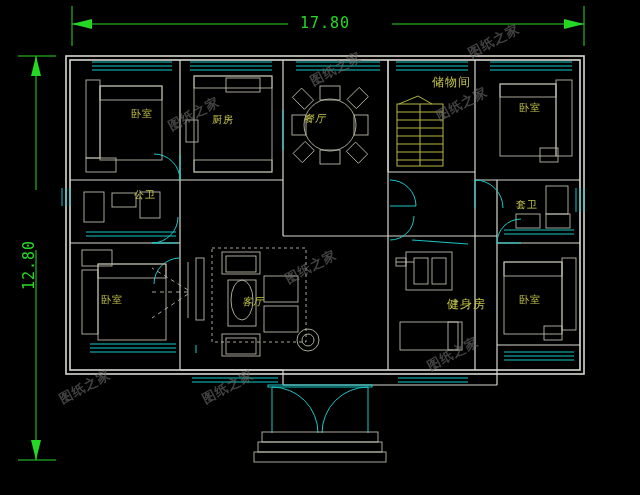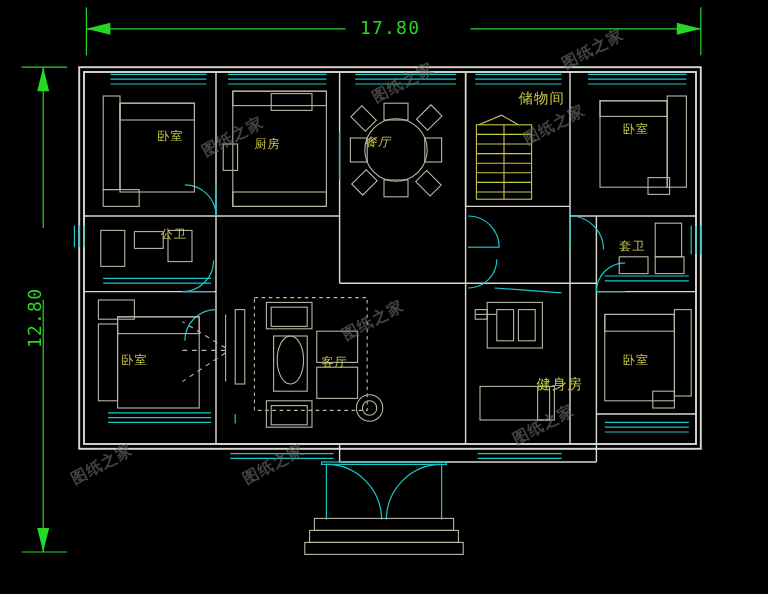--- a/index.html
+++ b/index.html
@@ -264,22 +264,22 @@
 <div class="dim vert" style="left:20px;top:290px;">12.80</div>
 
 <div class="lbl" style="left:131px;top:107px;">卧室</div>
 <div class="lbl" style="left:212px;top:113px;">厨房</div>
 <div class="lbl" style="left:304px;top:112px;font-style:italic;">餐厅</div>
 <div class="lbl sm" style="left:396px;top:74px;">储物间</div>
 <div class="lbl" style="left:519px;top:101px;">卧室</div>
 <div class="lbl" style="left:93px;top:188px;margin-left:41px;">公卫</div>
 <div class="lbl" style="left:516px;top:198px;">套卫</div>
 <div class="lbl" style="left:101px;top:293px;">卧室</div>
-<div class="lbl" style="left:268px;top:295px;">客厅</div>
-<div class="lbl sm" style="left:411px;top:312px;">健身房</div>
+<div class="lbl" style="left:242px;top:295px;font-style:italic;">客厅</div>
+<div class="lbl sm" style="left:411px;top:296px;">健身房</div>
 <div class="lbl" style="left:519px;top:293px;">卧室</div>
 
 <div class="wm" style="left:166px;top:105px;">图纸之家</div>
 <div class="wm" style="left:200px;top:378px;">图纸之家</div>
 <div class="wm" style="left:283px;top:258px;">图纸之家</div>
 <div class="wm" style="left:308px;top:60px;">图纸之家</div>
 <div class="wm" style="left:434px;top:95px;">图纸之家</div>
 <div class="wm" style="left:425px;top:345px;">图纸之家</div>
 <div class="wm" style="left:466px;top:32px;">图纸之家</div>
 <div class="wm" style="left:57px;top:378px;">图纸之家</div>

